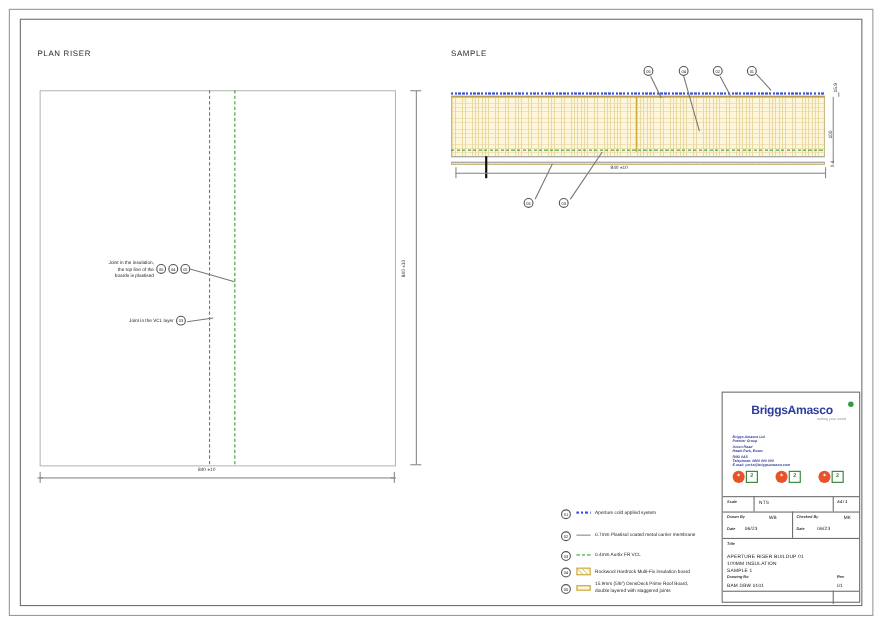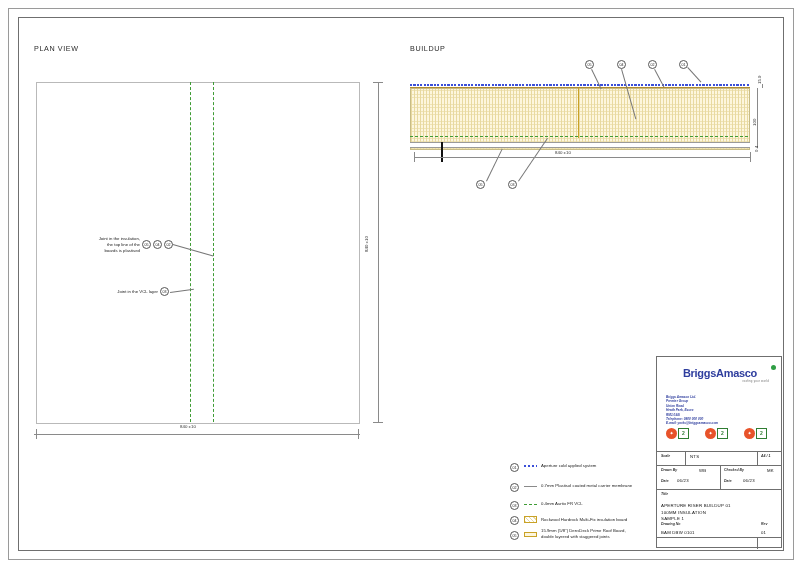--- a/index.html
+++ b/index.html
@@ -66,21 +66,21 @@
           display:flex;align-items:center;justify-content:center;font-weight:bold;box-sizing:border-box;}
 </style>
 </head>
 <body>
 
 <div id="sheet">
 
   <div class="border-outer"></div>
   <div class="border-inner"></div>
 
-  <div class="abs vtitle" id="plan-label">PLAN VIEW</div>
+  <div class="abs vtitle" id="plan-label">PLAN RISER</div>
 
   <div class="plan-box"></div>
   <div class="plan-green" style="left:190px;"></div>
   <div class="plan-green" style="left:213px;"></div>
 
   <div class="dim-line dim-h" style="left:36px;top:434px;width:322px;"></div>
   <div class="tickm" style="left:34px;top:434px;"></div>
   <div class="tickm" style="left:355px;top:434px;"></div>
   <div class="dim-line dim-v" style="left:36px;top:429px;height:10px;"></div>
   <div class="dim-line dim-v" style="left:358px;top:429px;height:10px;"></div>
@@ -96,21 +96,21 @@
 boards is plastised</div>
   <div class="bub" style="left:142px;top:240px;">05</div>
   <div class="bub" style="left:153px;top:240px;">04</div>
   <div class="bub" style="left:164px;top:240px;">02</div>
   <div class="lead" style="left:173px;top:244px;width:42px;transform:rotate(16deg);"></div>
 
   <div class="label-txt" style="left:82px;top:289px;width:76px;">Joint in the VCL layer</div>
   <div class="bub" style="left:160px;top:287px;">03</div>
   <div class="lead" style="left:170px;top:292px;width:24px;transform:rotate(-8deg);"></div>
 
-  <div class="abs vtitle" id="detail-label">BUILDUP</div>
+  <div class="abs vtitle" id="detail-label">SAMPLE</div>
 
   <div class="det" id="det-body"></div>
   <div class="det" id="det-top-membrane"></div>
   <div class="det" id="det-carrier"></div>
   <div class="det" id="det-vcl"></div>
   <div class="det" id="det-deck"></div>
   <div id="det-joint"></div>
   <div id="det-vert-left"></div>
 
   <div class="bub" style="left:585px;top:60px;">05</div>

